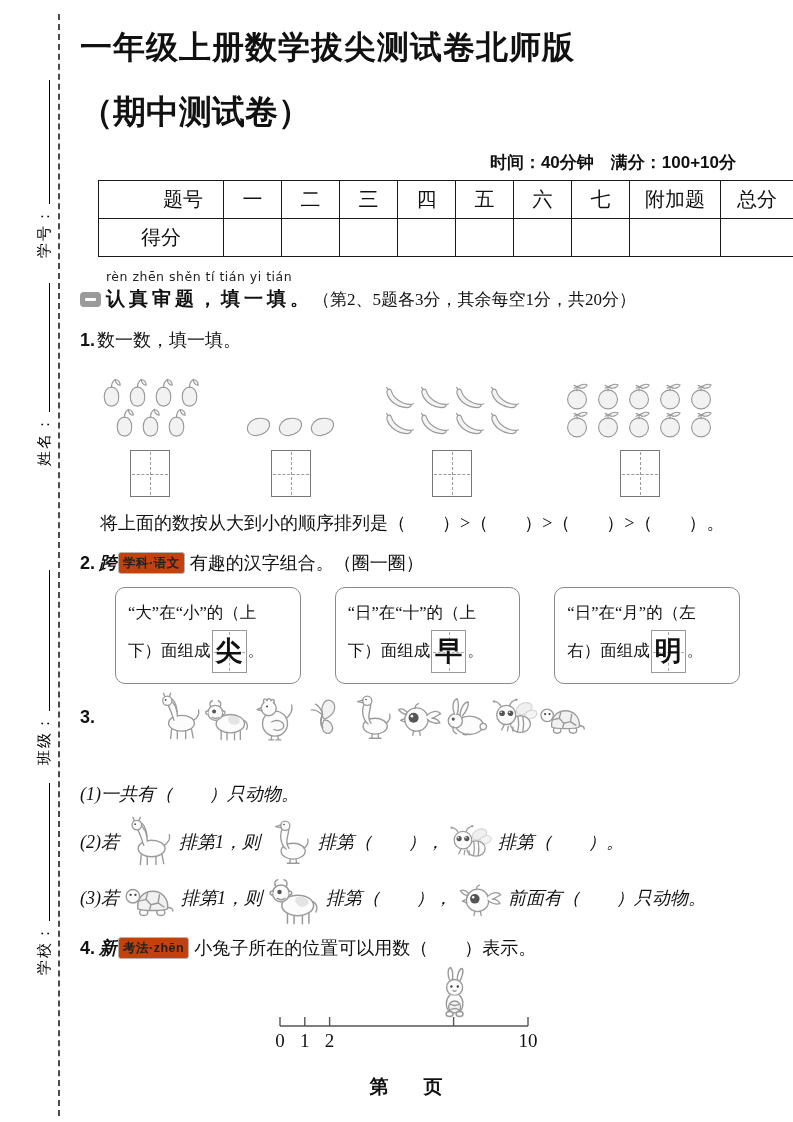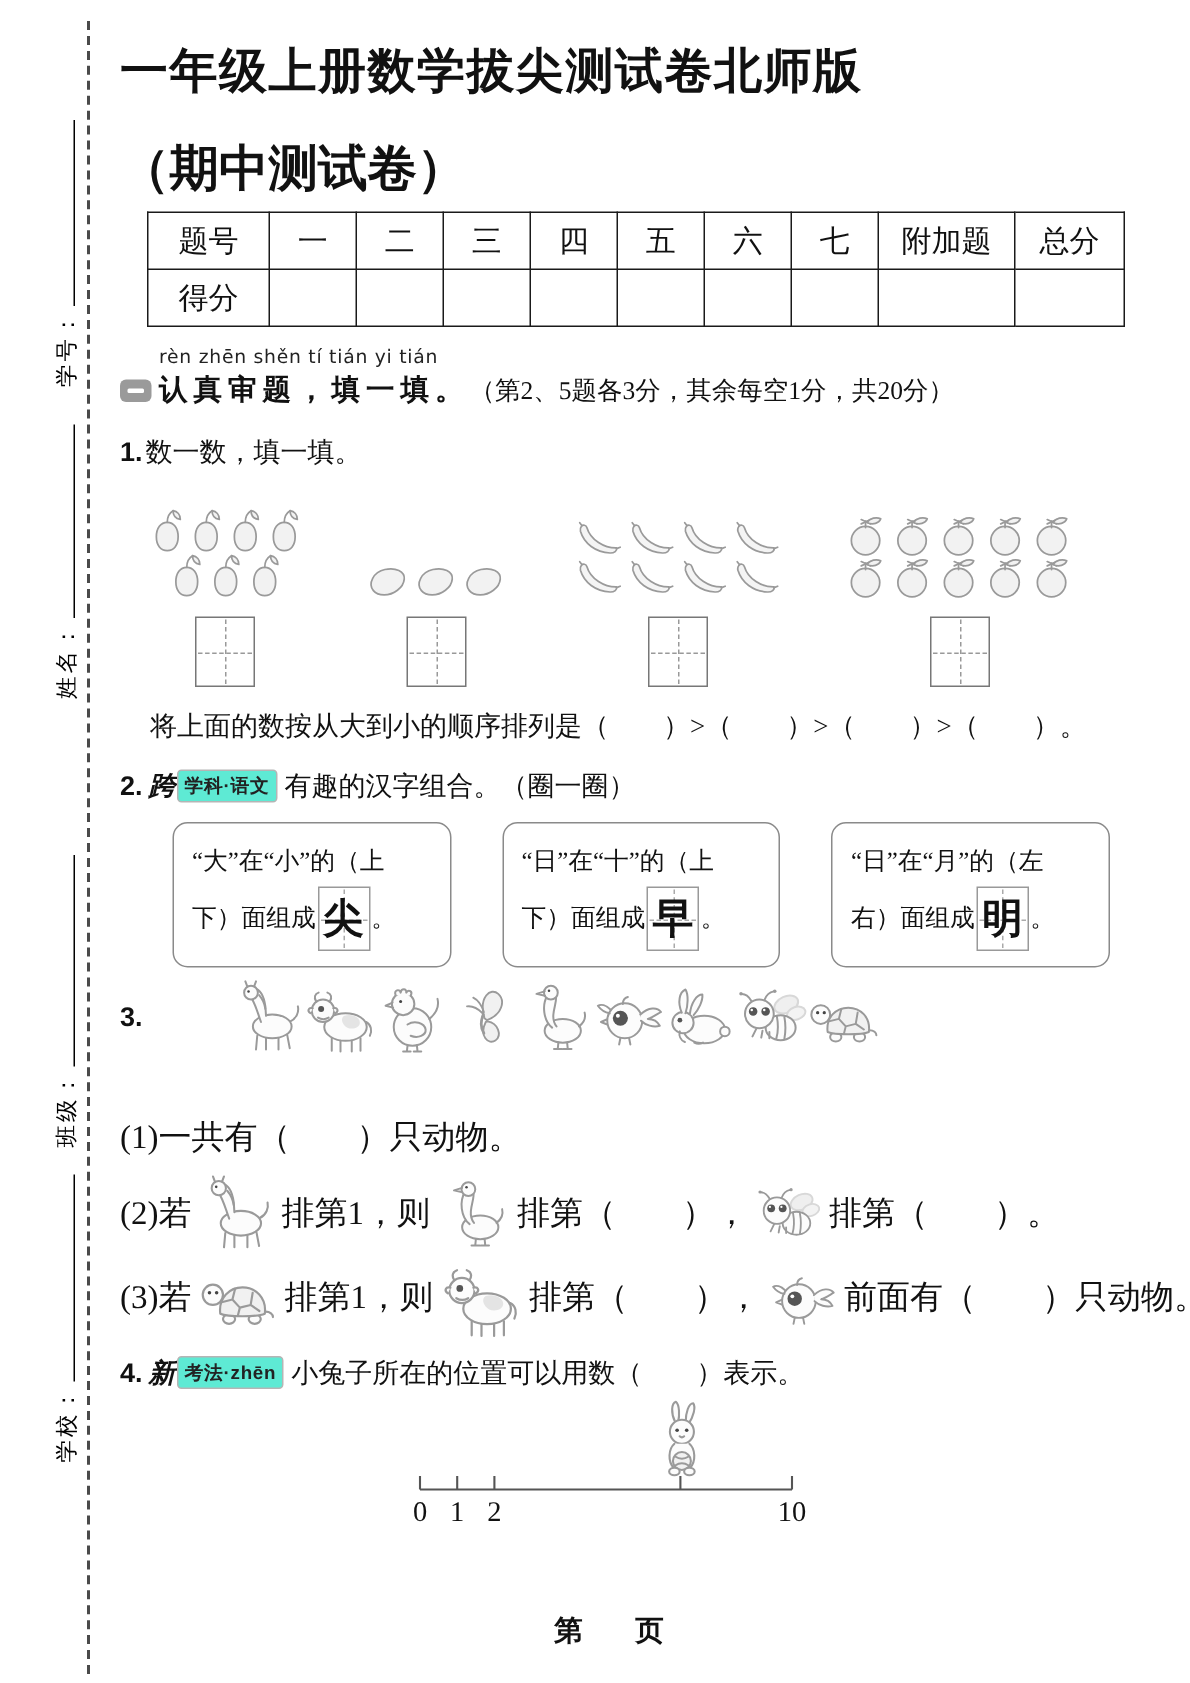--- a/index.html
+++ b/index.html
@@ -42,38 +42,38 @@
   .fruit-line{display:flex;justify-content:center;}
   .fruit-line span{display:inline-flex;margin:0 0.5px;}
   .tian-box{width:38px;height:45px;border:1.4px solid #777;position:relative;background:#fff;margin-top:12px;}
   .tian-box::before{content:"";position:absolute;left:1px;right:1px;top:50%;border-top:1.2px dashed #999;}
   .tian-box::after{content:"";position:absolute;top:1px;bottom:1px;left:50%;border-left:1.2px dashed #999;}
 
   .order-line{font-family:"Liberation Serif",serif;font-size:18px;margin:14px 0 16px 20px;}
 
   .badge{display:inline-flex;align-items:center;margin:0 5px 0 2px;}
   .badge-prefix{font-family:"Liberation Serif",serif;font-style:italic;font-weight:bold;font-size:18px;margin-right:1px;}
-  .badge-box{border:1.2px solid #b5b5b5;border-radius:3px;background:#5eead4;font-size:12.5px;font-weight:bold;
+  .badge-box{border:1.2px solid #b5b5b5;border-radius:3px;background:#c2410c;font-size:12.5px;font-weight:bold;
     padding:1.5px 4px;letter-spacing:.5px;color:#222;}
 
   .q2-boxes{display:flex;gap:34px;margin:12px 0 0 35px;}
   .hanzi-box{border:1.6px solid #8a8a8a;border-radius:10px;padding:8px 12px 10px;width:168px;
     font-family:"Liberation Serif",serif;font-size:16.5px;}
   .hb-line1{line-height:34px;white-space:nowrap;}
   .hb-line2{line-height:42px;display:flex;align-items:flex-start;white-space:nowrap;}
   .char-box{width:33px;height:41px;border:1.2px solid #999;position:relative;background:#fff;
     display:inline-flex;align-items:center;justify-content:center;margin:0 1px;flex:none;}
   .char-box::before{content:"";position:absolute;left:1px;right:1px;top:50%;border-top:1px dashed #aaa;}
   .char-box::after{content:"";position:absolute;top:1px;bottom:1px;left:50%;border-left:1px dashed #aaa;}
   .char-box .ch{position:relative;z-index:2;font-size:27px;font-weight:600;line-height:1;}
 
   .q3-row{display:flex;align-items:center;margin-top:8px;}
   .q3-animals{display:flex;align-items:flex-end;margin-left:58px;}
   .q3-animals span{display:inline-flex;margin:0 -1px;}
-  .q3-sub{font-family:"Liberation Serif",serif;font-size:22px;display:flex;align-items:center;white-space:nowrap;}
+  .q3-sub{font-family:"Liberation Serif",serif;font-size:18px;display:flex;align-items:center;white-space:nowrap;font-style:italic;}
   .sub1{margin-top:40px;}
   .sub2{margin-top:10px;}
   .sub3{margin-top:2px;}
   .inline-animal{display:inline-flex;margin:0 4px;}
 
   .q4-line{display:flex;align-items:center;margin-top:10px;}
   .q4-text{font-family:"Liberation Serif",serif;font-size:18px;}
   .numberline-wrap{margin:2px 0 0 188px;}
 
   .footer{position:absolute;left:80px;width:660px;bottom:22px;text-align:center;
@@ -98,25 +98,26 @@
 </div>
 <div class="side-entry se4">
   <span class="side-label">学校：</span>
   <span class="side-line"></span>
 </div>
 
 <div class="content">
 
   <div class="title">一年级上册数学拔尖测试卷北师版</div>
   <div class="subtitle">（期中测试卷）</div>
+  <div class="meta">时间：40分钟　满分：100+10分</div>
 
   <table class="score">
     <tbody>
       <tr>
-          <td style="width: 80px;">题号</td>
+          <td style="width: 80px; padding-left: 44px;">题号</td>
           <td style="width: 57px;">一</td>
           <td style="width: 57px;">二</td>
           <td style="width: 57px;">三</td>
           <td style="width: 57px;">四</td>
           <td style="width: 57px;">五</td>
           <td style="width: 57px;">六</td>
           <td style="width: 57px;">七</td>
           <td style="width: 90px;">附加题</td>
           <td style="width: 72px;">总分</td>
         </tr>

